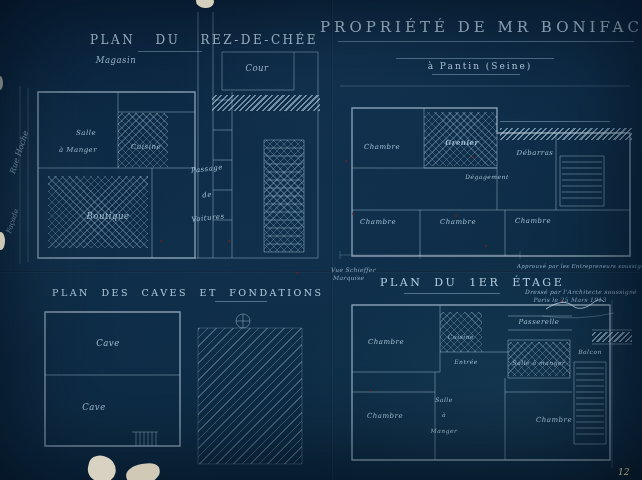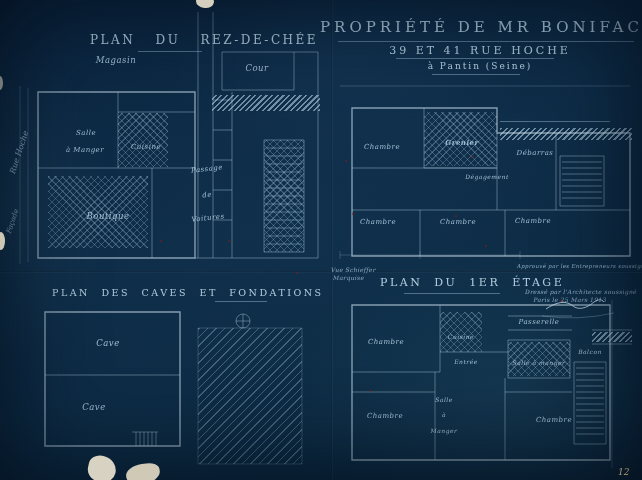--- a/index.html
+++ b/index.html
@@ -84,41 +84,40 @@
   <div class="xhatch" style="left:264px;top:140px;width:40px;height:112px;"></div>
   <div class="band" style="left:212px;top:95px;width:108px;height:16px;"></div>
   <div class="xhatch" style="left:424px;top:112px;width:73px;height:54px;"></div>
   <div class="band" style="left:500px;top:128px;width:132px;height:12px;"></div>
   <div class="dhatch" style="left:198px;top:328px;width:104px;height:136px;"></div>
   <div class="xhatch" style="left:440px;top:312px;width:42px;height:40px;"></div>
   <div class="xhatch" style="left:508px;top:342px;width:62px;height:34px;"></div>
   <div class="band" style="left:592px;top:332px;width:40px;height:10px;"></div>
 
   <div class="ptitle" style="left:320px;top:18px;width:320px;font-size:15px;letter-spacing:4px;text-transform:uppercase;">Propriété de Mr Bonifacy</div>
-  <div class="ptitle" style="left:345px;top:44px;width:270px;font-size:11px;letter-spacing:3px;text-transform:uppercase;">39 et 41 Rue Hoche</div>
   <div class="ptitle" style="left:390px;top:61px;width:180px;font-size:9px;letter-spacing:2px;">à Pantin (Seine)</div>
   <div class="uline" style="left:338px;top:41px;width:296px;"></div>
   <div class="uline" style="left:396px;top:58px;width:158px;"></div>
   <div class="uline" style="left:432px;top:74px;width:88px;"></div>
 
   <div class="ptitle" style="left:90px;top:33px;width:220px;font-size:12px;word-spacing:14px;text-transform:uppercase;">Plan du Rez-de-Chée</div>
   <div class="uline" style="left:138px;top:51px;width:64px;"></div>
 
   <div class="uline" style="left:500px;top:121px;width:110px;"></div>
 
   <div class="ptitle" style="left:52px;top:287px;width:218px;font-size:9.5px;word-spacing:6px;text-transform:uppercase;">Plan des Caves et Fondations</div>
   <div class="uline" style="left:215px;top:301px;width:52px;"></div>
 
   <div class="ptitle" style="left:380px;top:276px;width:142px;font-size:11px;word-spacing:6px;text-transform:uppercase;">Plan du 1er Étage</div>
   <div class="uline" style="left:404px;top:293px;width:96px;"></div>
 
   <div class="room" style="left:116px;top:55px;">Magasin</div>
   <div class="room" style="left:257px;top:63px;">Cour</div>
   <div class="room sm" style="left:86px;top:129px;">Salle</div>
-  <div class="room sm" style="left:85px;top:146px;text-align:center;">à Manger</div>
+  <div class="room sm" style="left:78px;top:146px;text-align:center;">à Manger</div>
   <div class="room sm" style="left:146px;top:143px;">Cuisine</div>
   <div class="room sm" style="left:207px;top:165px;transform:translateX(-50%) rotate(-6deg);">Passage</div>
   <div class="room sm" style="left:207px;top:191px;transform:translateX(-50%) rotate(-6deg);">de</div>
   <div class="room sm" style="left:208px;top:214px;transform:translateX(-50%) rotate(-6deg);">Voitures</div>
   <div class="room" style="left:108px;top:211px;">Boutique</div>
 
   <div class="room sm" style="left:382px;top:143px;">Chambre</div>
   <div class="room sm" style="left:462px;top:138px;font-weight:bold;">Grenier</div>
   <div class="room sm" style="left:535px;top:149px;">Débarras</div>
   <div class="room xs" style="left:487px;top:173px;">Dégagement</div>

